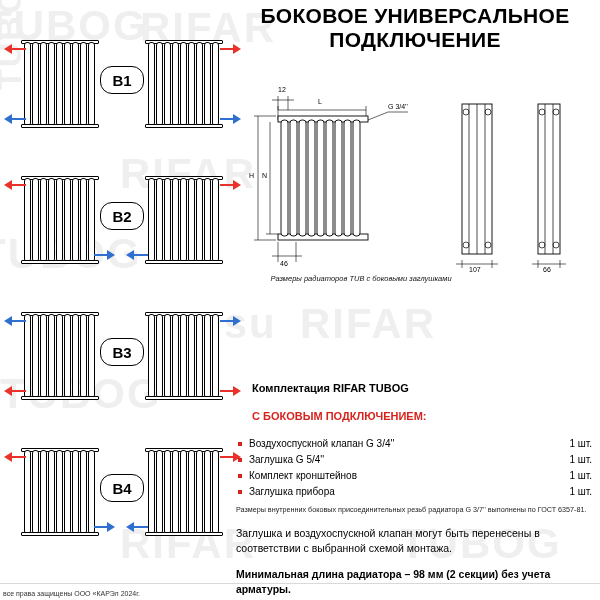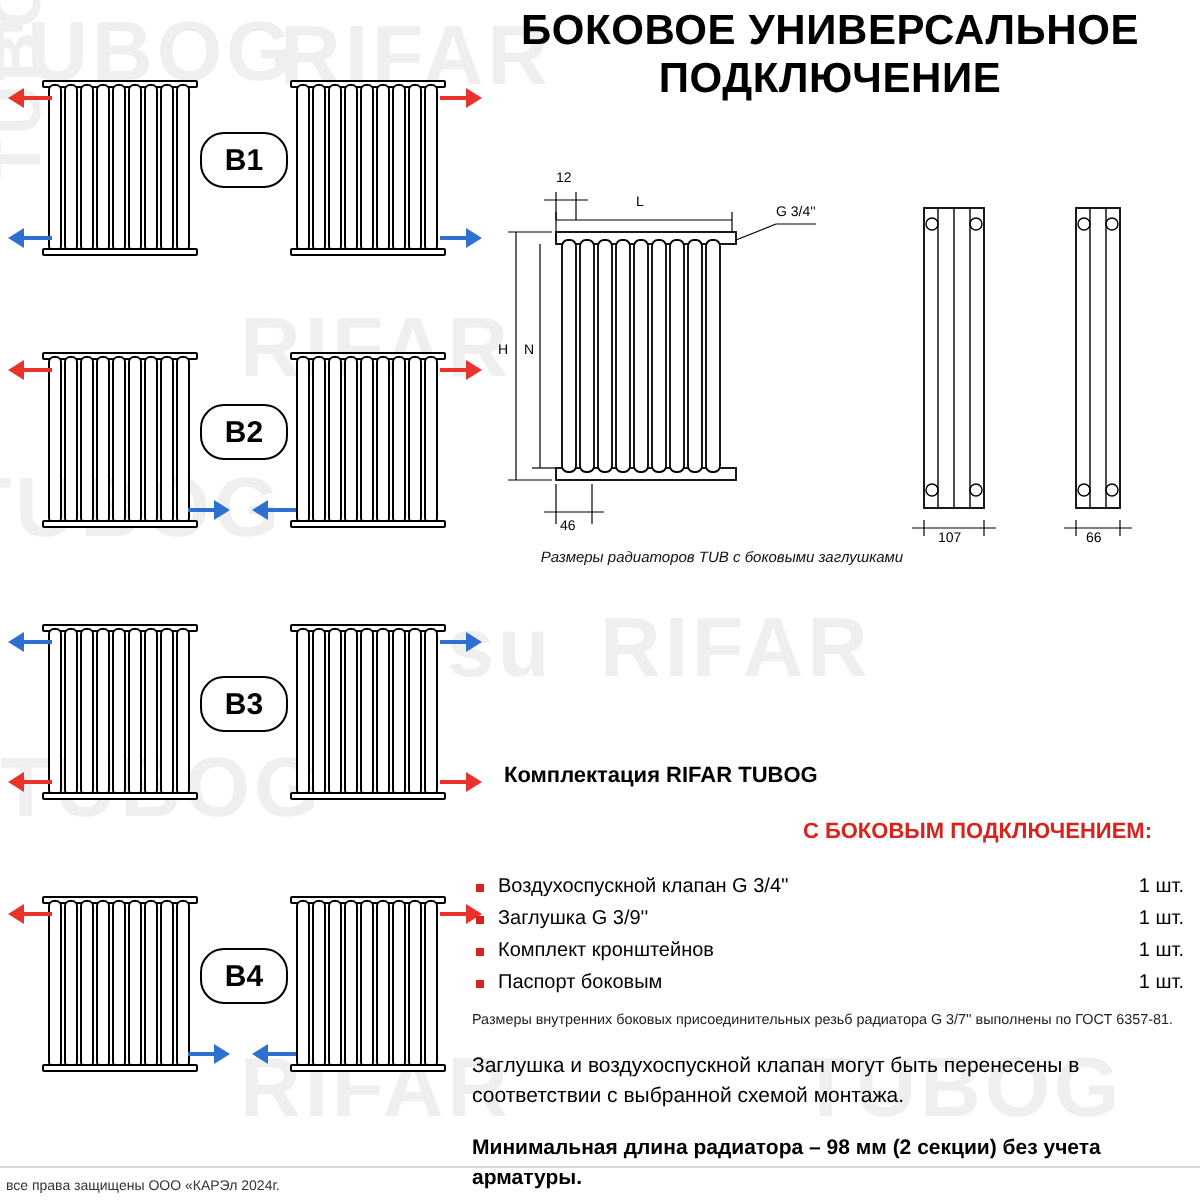--- a/index.html
+++ b/index.html
@@ -75,21 +75,21 @@
   .tech{position:absolute;left:236px;top:84px;width:200px;height:200px;}
   .side{position:absolute;left:452px;top:90px;}
   .dim-lbl{position:absolute;font-size:7px;}
   .drawcap{
     position:absolute;left:236px;top:274px;width:250px;
     font-size:7.5px;font-style:italic;text-align:center;color:#111;
   }
   
   .rtxt{position:absolute;left:236px;width:356px;}
   .rtxt h3{margin:16px;font-size:11px;font-weight:bold;}
-  .rtxt h3.red{color:#d8231d;text-align:right;}
+  .rtxt h3.red{color:#d8231d;}
   .li{position:relative;font-size:10px;padding-left:13px;margin-top:5px;}
   .li .sq{position:absolute;left:2px;top:4px;width:4px;height:4px;background:#d8231d;}
   .li .qty{position:absolute;right:0;top:0;font-size:10px;}
   .note{font-size:7.2px;color:#222;margin-top:8px;line-height:10px;}
   .para{font-size:10.5px;line-height:15px;margin-top:11px;}
   .para.bold{font-weight:bold;}
   
   .footer{
     position:absolute;left:0;bottom:3px;width:600px;
     font-size:7px;color:#333;padding-left:3px;
@@ -415,31 +415,31 @@
   <h3>Комплектация RIFAR TUBOG</h3>
   <h3 class="red" style="margin-top:2px;">С БОКОВЫМ ПОДКЛЮЧЕНИЕМ:</h3>
 
   <div class="li">
     <span class="sq"></span>
     <span>Воздухоспускной клапан G 3/4''</span>
     <span class="qty">1 шт.</span>
   </div>
   <div class="li">
     <span class="sq"></span>
-    <span>Заглушка G 3/9''</span>
+    <span>Заглушка G 5/4''</span>
     <span class="qty">1 шт.</span>
   </div>
   <div class="li">
     <span class="sq"></span>
     <span>Комплект кронштейнов</span>
     <span class="qty">1 шт.</span>
   </div>
   <div class="li">
     <span class="sq"></span>
-    <span>Паспорт боковым</span>
+    <span>Заглушка прибора</span>
     <span class="qty">1 шт.</span>
   </div>
 
   <div class="note">Размеры внутренних боковых присоединительных резьб радиатора G 3/7'' выполнены по ГОСТ 6357-81.</div>
 
   <div class="para">Заглушка и воздухоспускной клапан могут быть перенесены в соответствии с выбранной схемой монтажа.</div>
   <div class="para bold">Минимальная длина радиатора – 98 мм (2 секции) без учета арматуры.</div>
 </div>
 
 <div class="hr"></div>

